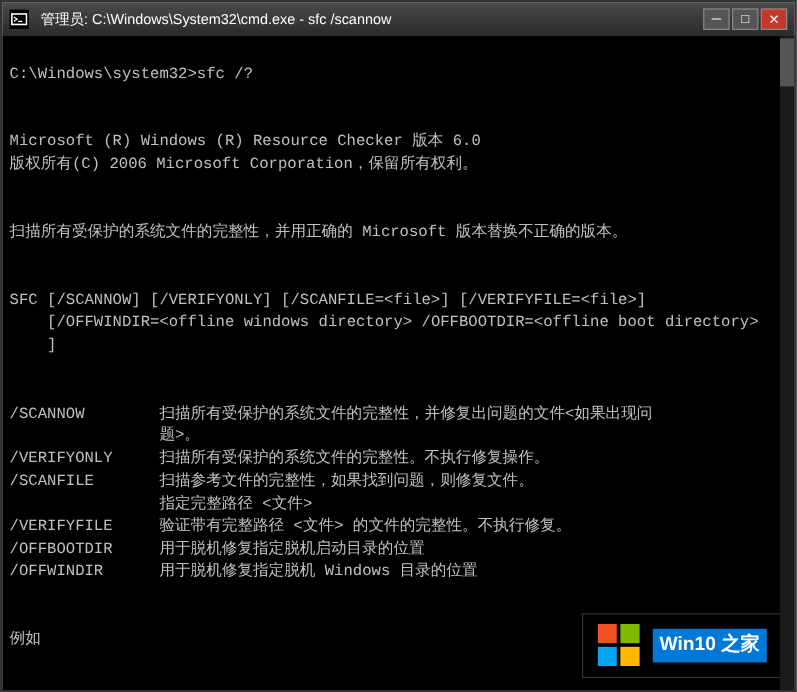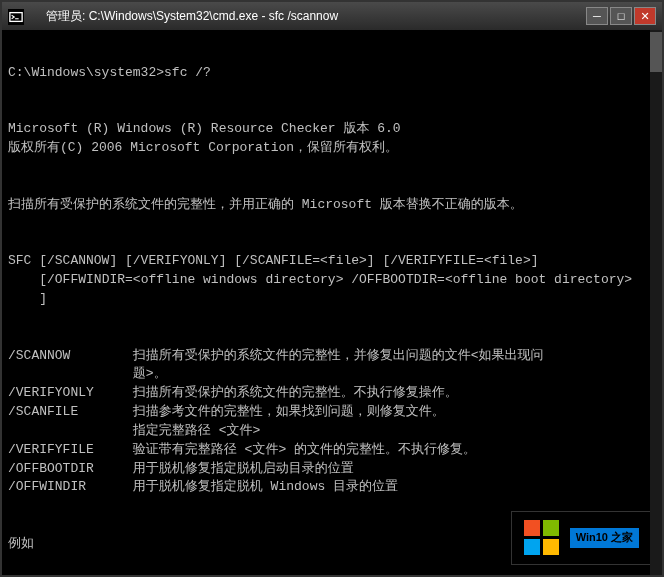--- a/index.html
+++ b/index.html
@@ -24,22 +24,22 @@
       height: 28px;
       display: flex;
       align-items: center;
       justify-content: space-between;
       padding: 0 6px;
       flex-shrink: 0;
     }
 
     .title-bar-left {
       display: flex;
-      align-items: flex-end;
-      gap: 22px;
+      align-items: flex-start;
+      gap: 10px;
     }
 
     .title-bar-icon {
       width: 16px;
       height: 16px;
       background: #000;
       display: flex;
       align-items: center;
       justify-content: center;
     }
@@ -82,21 +82,21 @@
       background: #555;
     }
 
     .title-btn.minimize {
       background: #555;
     }
 
     .cmd-body {
       background: #000;
       flex: 1;
-      padding: 15px 6px;
+      padding: 4px 6px;
       overflow: hidden;
       position: relative;
       color: #c0c0c0;
       font-family: 'Courier New', Courier, monospace;
       font-size: 13px;
       line-height: 1.45;
     }
 
     .cmd-content {
       white-space: pre-wrap;
@@ -116,22 +116,22 @@
     }
 
     .watermark-logo {
       display: flex;
       flex-direction: column;
       align-items: center;
     }
 
     .win10-badge {
       background: #0078d7;
-      color: #000000;
-      font-size: 11px;
+      color: #ffffff;
+      font-size: 16px;
       font-weight: bold;
       padding: 2px 6px;
       font-family: Arial, sans-serif;
     }
 
     .watermark-url {
       color: #0078d7;
       font-size: 11px;
       font-family: Arial, sans-serif;
     }

